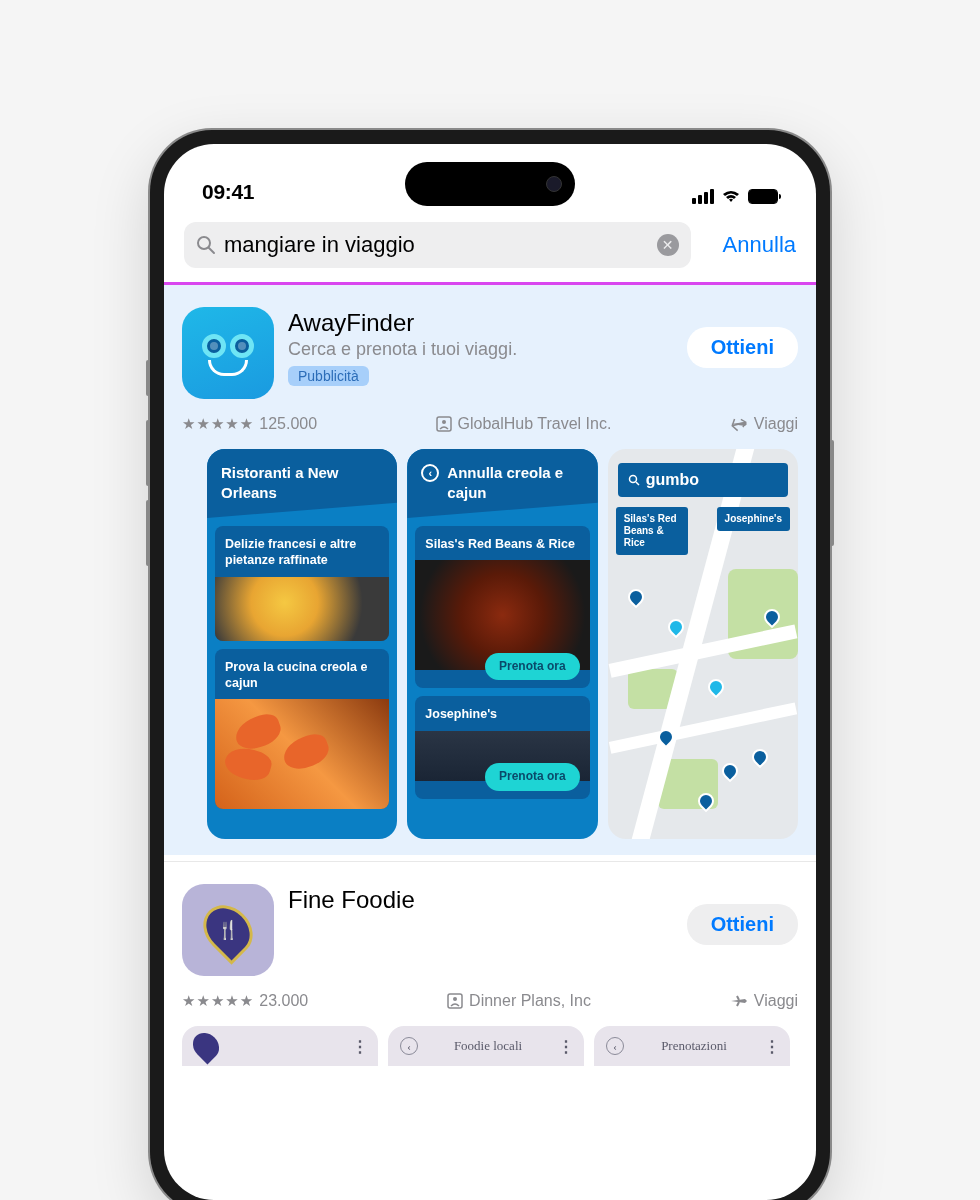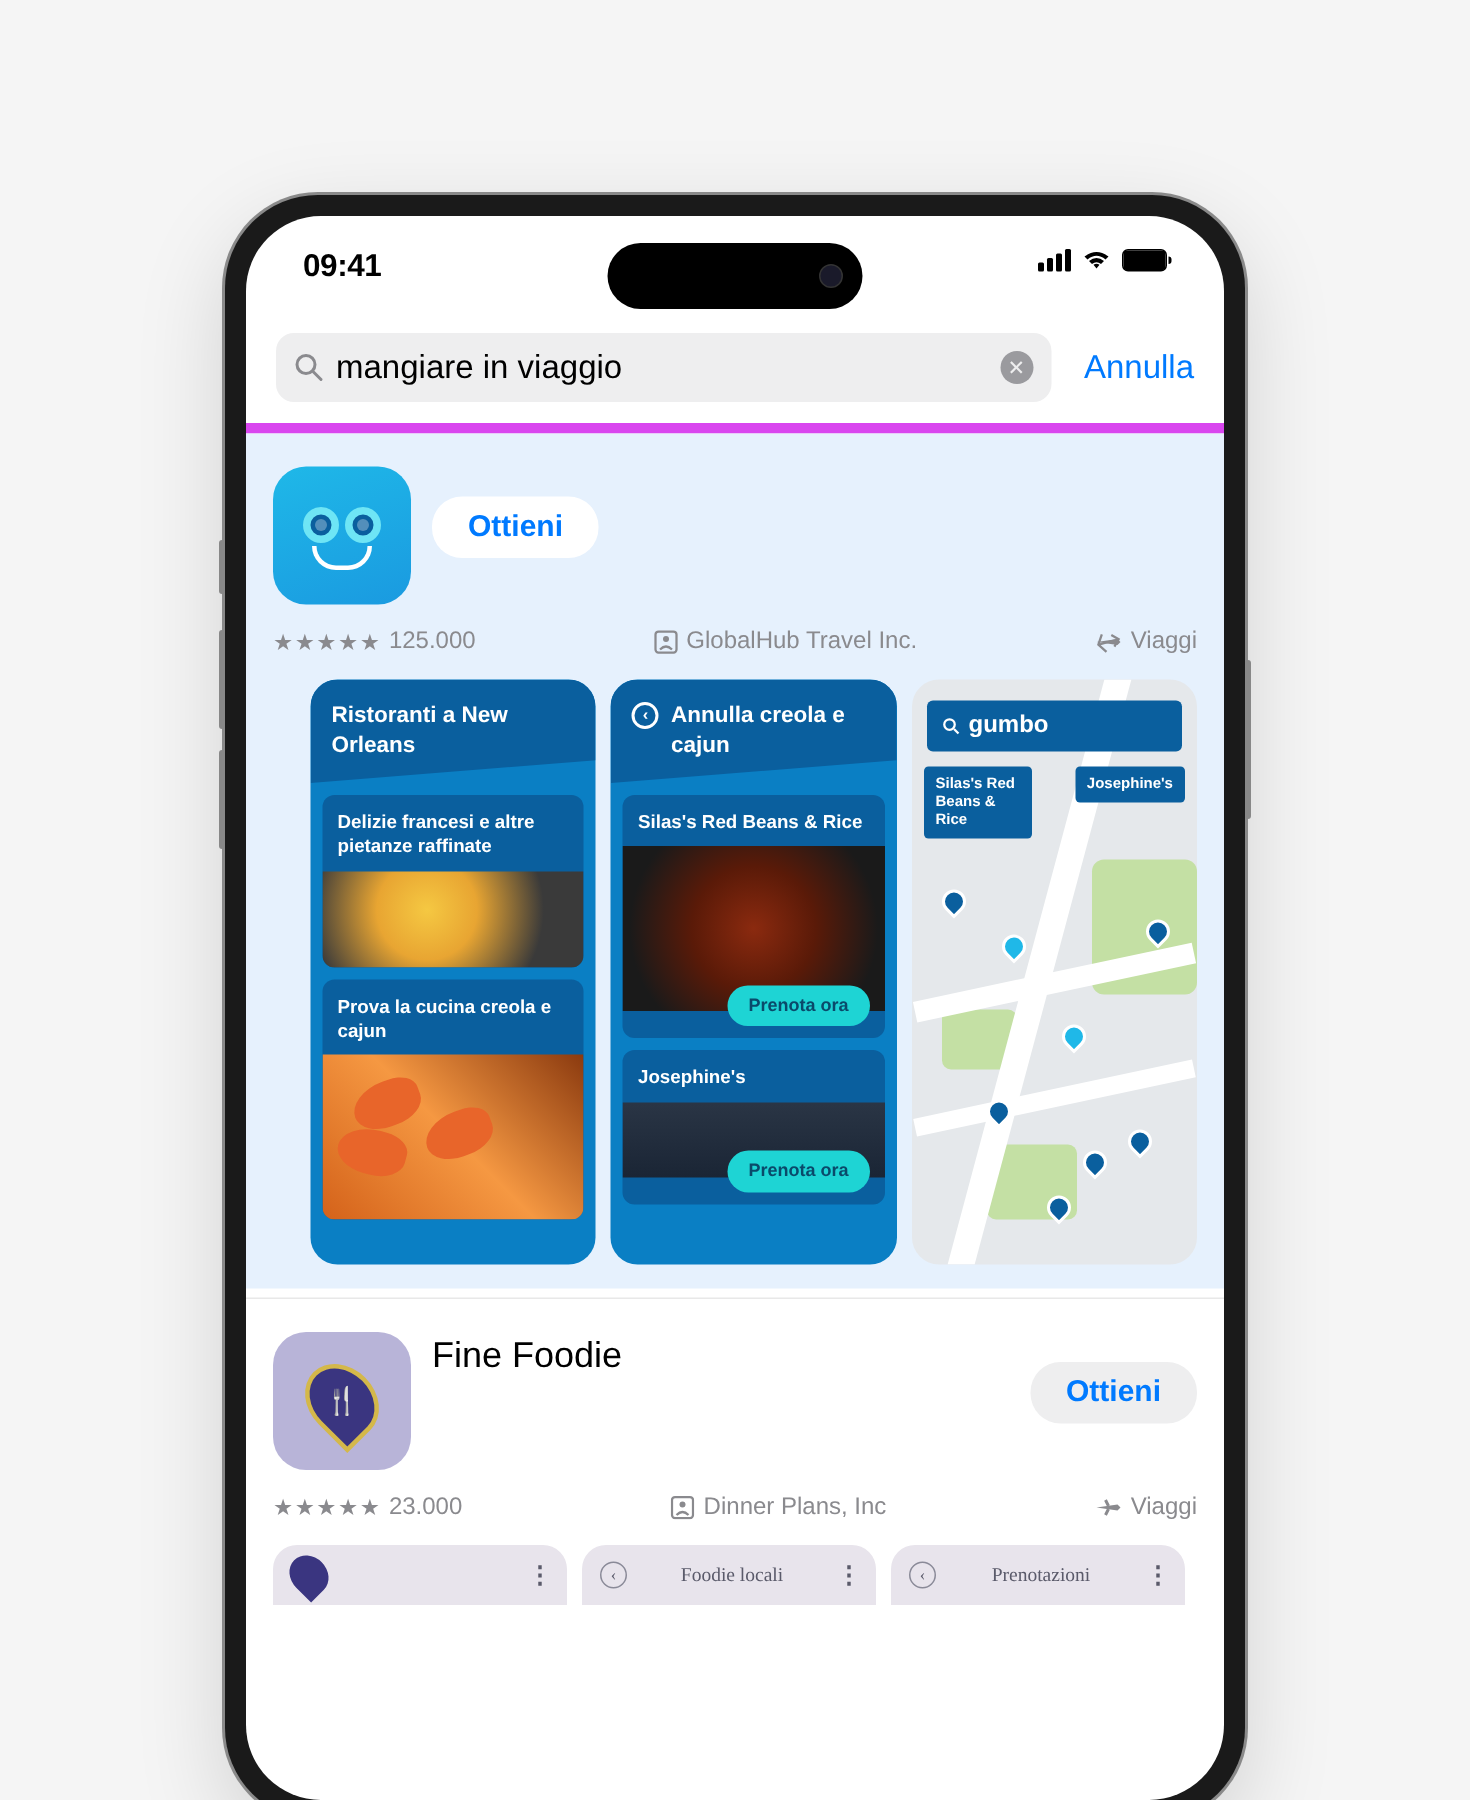--- a/index.html
+++ b/index.html
@@ -40,43 +40,43 @@
   display: flex;
   align-items: center;
   justify-content: flex-end;
   padding-right: 13px;
 }
 .camera { width: 16px; height: 16px; background: #1a1a2a; border-radius: 50%; border: 1px solid #333; }
 
 .status-bar {
   display: flex;
   justify-content: space-between;
-  align-items: flex-start;
+  align-items: flex-end;
   padding: 22px 38px 8px;
   height: 68px;
 }
 .status-time { font-size: 21px; font-weight: 600; letter-spacing: -0.3px; }
 .status-icons { display: flex; gap: 7px; align-items: center; }
 .signal-bars { display: flex; gap: 2px; align-items: flex-end; }
 .signal-bars span { width: 4px; background: #000; border-radius: 1px; }
 .signal-bars span:nth-child(1){height:6px}
 .signal-bars span:nth-child(2){height:9px}
 .signal-bars span:nth-child(3){height:12px}
 .signal-bars span:nth-child(4){height:15px}
 .wifi { width:20px; height:15px; }
 .battery { width: 30px; height: 15px; border: 1.5px solid #000; border-radius: 4px; position: relative; }
 .battery::after { content:''; position:absolute; right:-4px; top:4px; width:2px; height:5px; background:#000; border-radius:0 2px 2px 0; }
 .battery-fill { background:#000; height:100%; width:100%; border-radius:2px; }
 
 .search-row {
   display: flex;
   align-items: center;
   padding: 10px 20px 14px;
-  gap: 22px;
-  border-bottom: 7px solid #d946ef;
+  gap: 32px;
+  border-bottom: 3px solid #d946ef;
 }
 .search-field {
   flex: 1;
   background: #eeeeef;
   border-radius: 12px;
   display: flex;
   align-items: center;
   padding: 10px 12px;
   gap: 8px;
 }
@@ -204,20 +204,25 @@
 
     <div class="sponsored-card">
       <div class="app-row">
         <div class="app-icon">
           <div class="binoc">
               <div class="binoc-eye"></div>
               <div class="binoc-eye"></div>
             </div>
           <div class="smile"></div>
         </div>
+        <div class="app-info">
+          <div class="app-name">AwayFinder</div>
+          <div class="app-subtitle">Cerca e prenota i tuoi viaggi.</div>
+          <span class="ad-badge">Pubblicità</span>
+        </div>
         <div class="get-btn">Ottieni</div>
       </div>
 
       <div class="meta-row">
         <div class="meta-item">
           <div class="stars">
               <span class="star">★</span>
               <span class="star">★</span>
               <span class="star">★</span>
               <span class="star">★</span>

